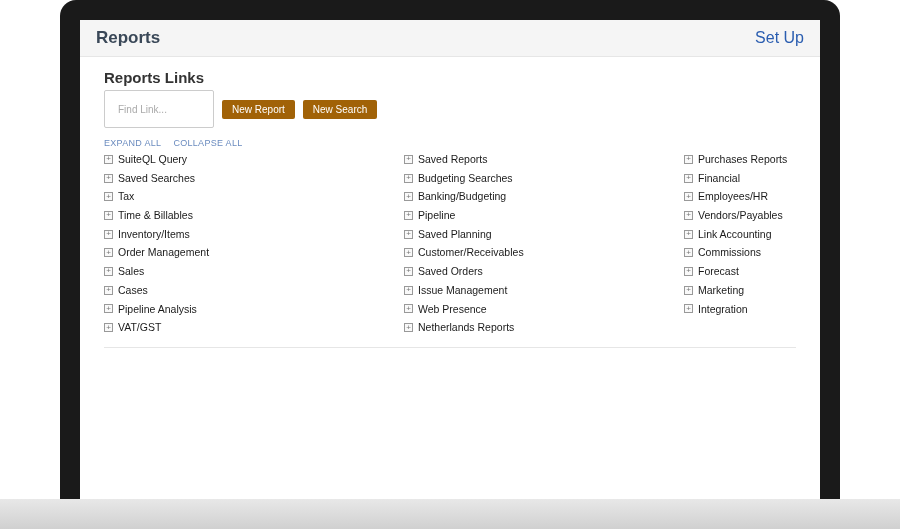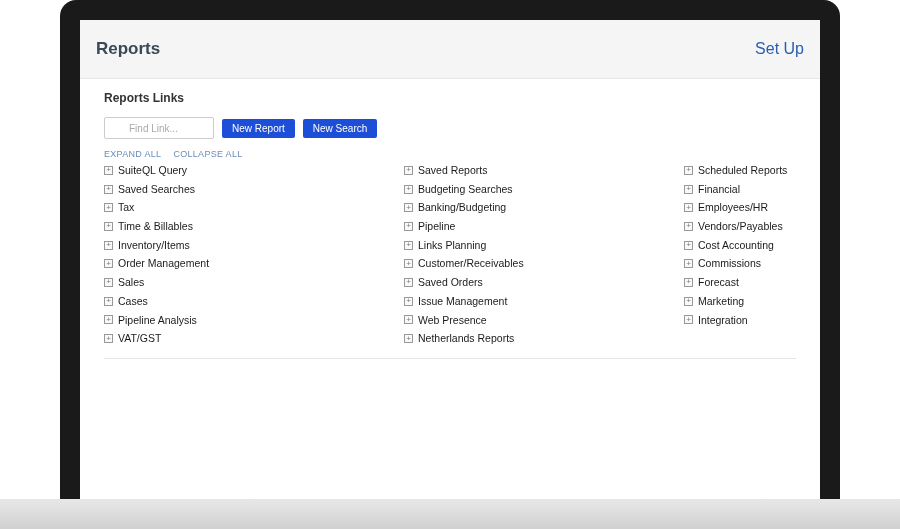--- a/index.html
+++ b/index.html
@@ -34,62 +34,62 @@
   .screen {
     background: #fff;
     width: 100%;
     height: 100%;
     overflow: hidden;
     position: relative;
   }
   .header-bar {
     background: #f5f5f5;
     border-bottom: 1px solid #e6e6e6;
-    padding: 19px 16px;
+    padding: 8px 16px;
     display: flex;
     justify-content: space-between;
     align-items: center;
   }
   .page-title {
     font-size: 17px;
     font-weight: 700;
     color: #3a4858;
   }
   .setup-link {
     font-size: 16px;
     color: #2a5db0;
     cursor: pointer;
   }
   .content {
     padding: 12px 24px;
   }
   .section-title {
-    font-size: 12px;
+    font-size: 15px;
     font-weight: 600;
     color: #333;
-    margin-bottom: 12px;
+    margin-bottom: 4px;
   }
   .toolbar {
     display: flex;
     align-items: center;
     gap: 8px;
     margin-bottom: 10px;
   }
   .find-input {
     width: 110px;
-    height: 22px;
+    height: 38px;
     font-size: 10px;
-    padding: 2px 24px;
+    padding: 2px 13px;
     border: 1px solid #ccc;
     border-radius: 2px;
     color: #999;
   }
   .find-input::placeholder { color: #aaa; }
   .btn-primary {
-    background: #1d4ed8;
+    background: #a16207;
     color: #fff;
     font-size: 10px;
     font-weight: 500;
     padding: 4px 10px;
     border: none;
     border-radius: 2px;
     cursor: pointer;
   }
   .expand-row {
     display: flex;
@@ -220,21 +220,21 @@
           <div class="link-item">
               <span class="expand-icon">+</span>
               <span>Banking/Budgeting</span>
             </div>
           <div class="link-item">
               <span class="expand-icon">+</span>
               <span>Pipeline</span>
             </div>
           <div class="link-item">
               <span class="expand-icon">+</span>
-              <span>Links Planning</span>
+              <span>Saved Planning</span>
             </div>
           <div class="link-item">
               <span class="expand-icon">+</span>
               <span>Customer/Receivables</span>
             </div>
           <div class="link-item">
               <span class="expand-icon">+</span>
               <span>Saved Orders</span>
             </div>
           <div class="link-item">
@@ -247,37 +247,37 @@
             </div>
           <div class="link-item">
               <span class="expand-icon">+</span>
               <span>Netherlands Reports</span>
             </div>
         </div>
 
         <div class="col col-3">
           <div class="link-item">
               <span class="expand-icon">+</span>
-              <span>Scheduled Reports</span>
+              <span>Purchases Reports</span>
             </div>
           <div class="link-item">
               <span class="expand-icon">+</span>
               <span>Financial</span>
             </div>
           <div class="link-item">
               <span class="expand-icon">+</span>
               <span>Employees/HR</span>
             </div>
           <div class="link-item">
               <span class="expand-icon">+</span>
               <span>Vendors/Payables</span>
             </div>
           <div class="link-item">
               <span class="expand-icon">+</span>
-              <span>Cost Accounting</span>
+              <span>Link Accounting</span>
             </div>
           <div class="link-item">
               <span class="expand-icon">+</span>
               <span>Commissions</span>
             </div>
           <div class="link-item">
               <span class="expand-icon">+</span>
               <span>Forecast</span>
             </div>
           <div class="link-item">

